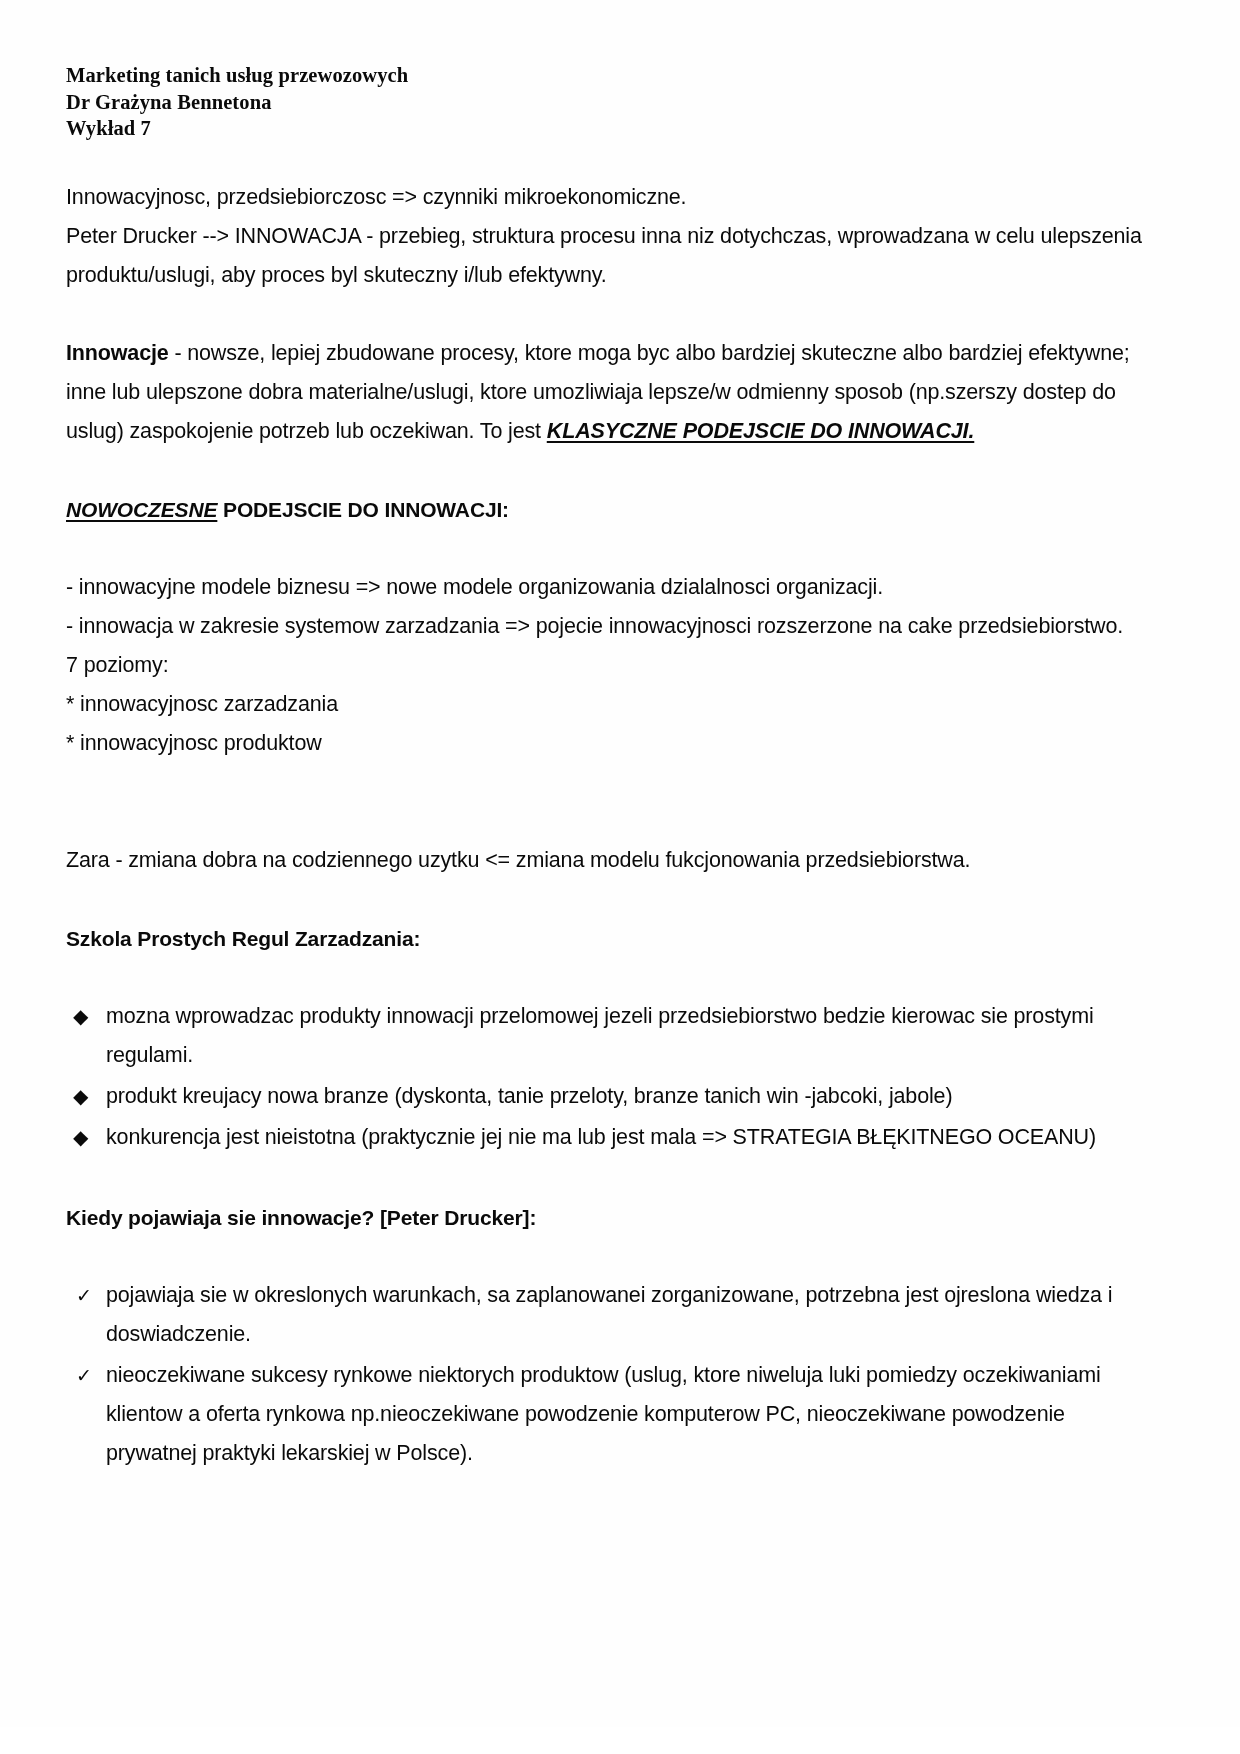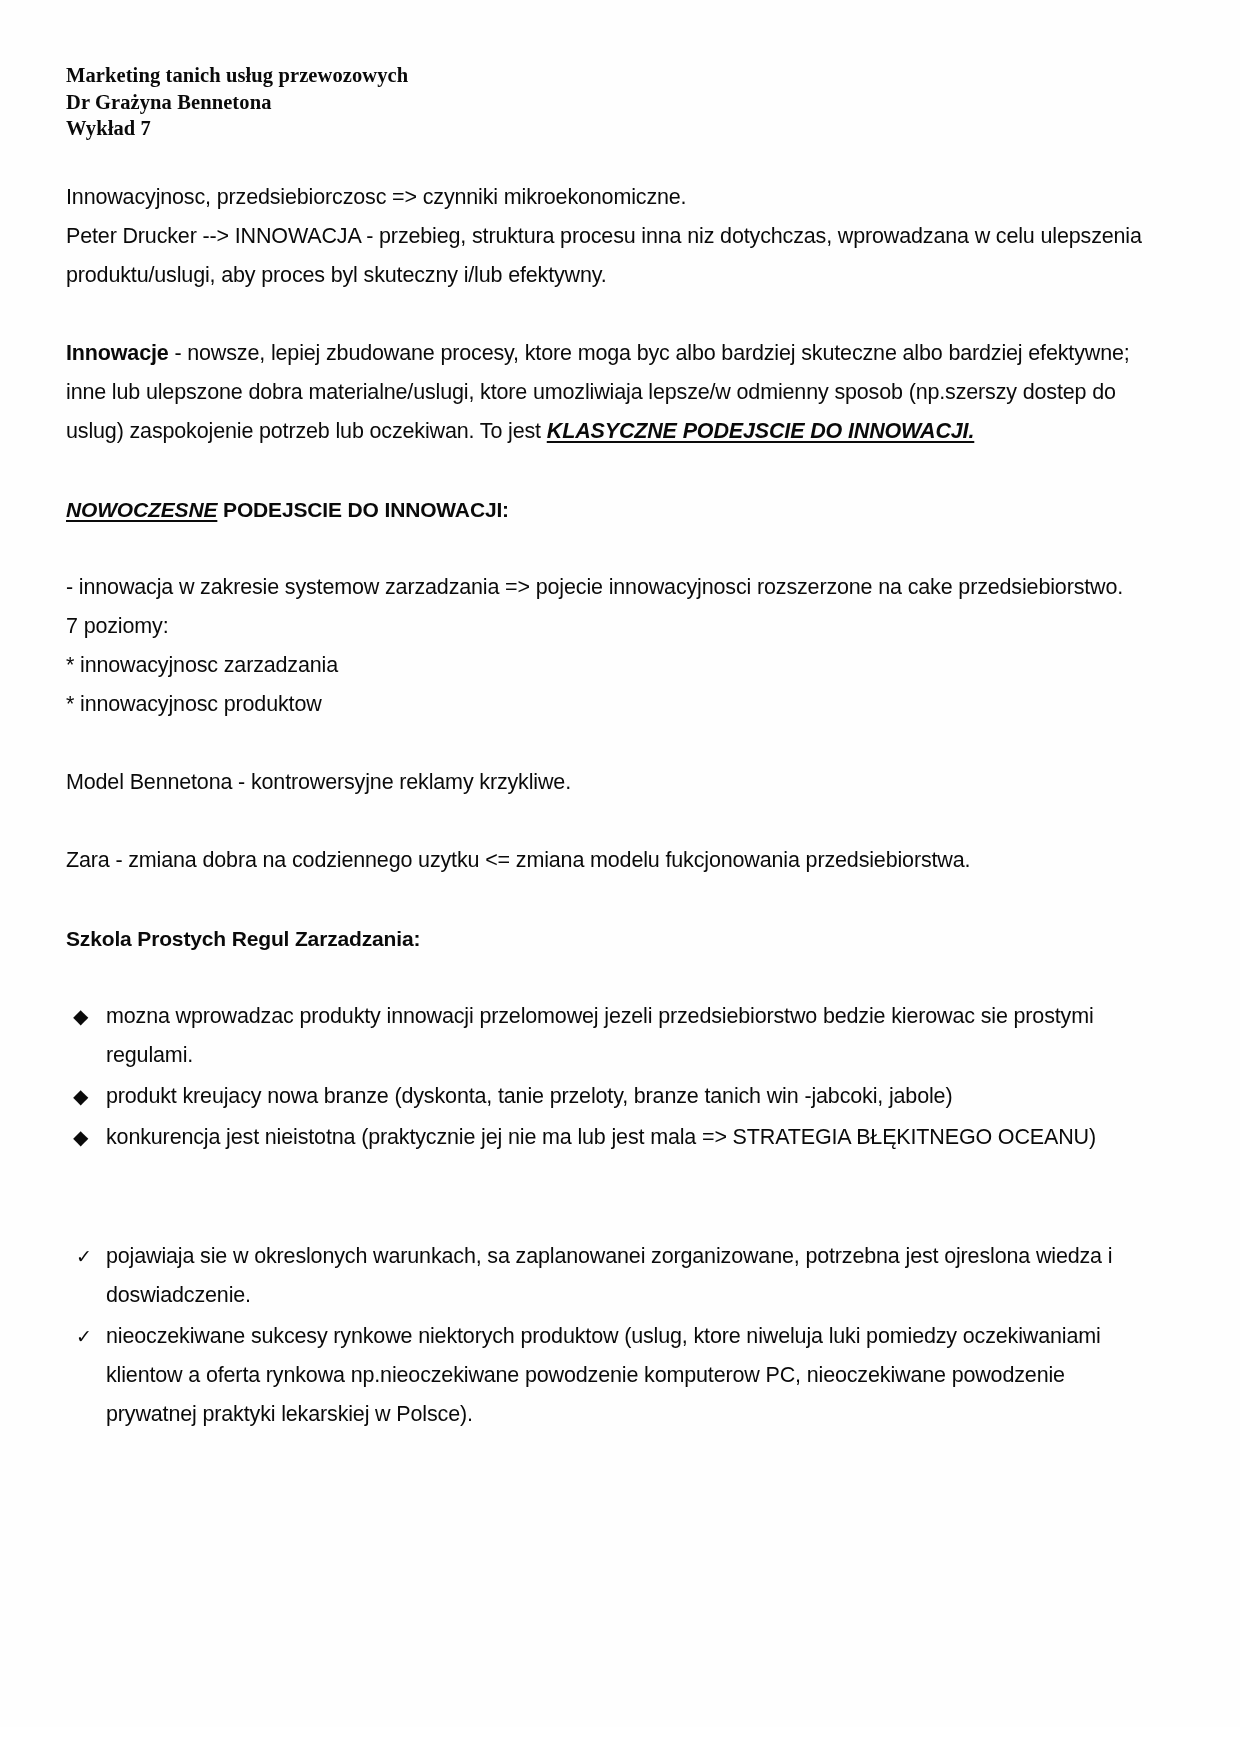--- a/index.html
+++ b/index.html
@@ -98,47 +98,48 @@
     <div class="spacer-md"></div>
 
     <p class="para"><b>Innowacje</b><span> - nowsze, lepiej zbudowane procesy, ktore moga byc albo bardziej skuteczne albo bardziej efektywne; inne lub ulepszone dobra materialne/uslugi, ktore umozliwiaja lepsze/w odmienny sposob (np.szerszy dostep do uslug) zaspokojenie potrzeb lub oczekiwan. To jest </span><span class="biu">KLASYCZNE PODEJSCIE DO INNOWACJI.</span></p>
 
     <div class="spacer-md"></div>
 
     <p class="para heading"><span class="biu">NOWOCZESNE</span><span> PODEJSCIE DO INNOWACJI:</span></p>
 
     <div class="spacer-md"></div>
 
+    <p class="para">- innowacyjne modele biznesu =&gt; nowe modele organizowania dzialalnosci organizacji.</p>
     <p class="para">- innowacja w zakresie systemow zarzadzania =&gt; pojecie innowacyjnosci rozszerzone na cake przedsiebiorstwo.</p>
     <p class="para">7 poziomy:</p>
     <p class="para">* innowacyjnosc zarzadzania</p>
     <p class="para">* innowacyjnosc produktow</p>
 
     <div class="spacer-md"></div>
 
-    <p class="para">Model Bennetona - kontrowersyjne reklamy krzykliwe.</p>
 
     <div class="spacer-md"></div>
 
     <p class="para">Zara - zmiana dobra na codziennego uzytku &lt;= zmiana modelu fukcjonowania przedsiebiorstwa.</p>
 
     <div class="spacer-md"></div>
 
     <p class="para heading">Szkola Prostych Regul Zarzadzania:</p>
 
     <div class="spacer-md"></div>
 
     <ul class="blist diamond">
       <li><span class="bullet">◆</span><span>mozna wprowadzac produkty innowacji przelomowej jezeli przedsiebiorstwo bedzie kierowac sie prostymi regulami.</span></li>
       <li><span class="bullet">◆</span><span>produkt kreujacy nowa branze (dyskonta, tanie przeloty, branze tanich win -jabcoki, jabole)</span></li>
       <li><span class="bullet">◆</span><span>konkurencja jest nieistotna (praktycznie jej nie ma lub jest mala =&gt; STRATEGIA BŁĘKITNEGO OCEANU)</span></li>
     </ul>
 
     <div class="spacer-md"></div>
 
+    <p class="para heading">Kiedy pojawiaja sie innowacje? [Peter Drucker]:</p>
 
     <div class="spacer-md"></div>
 
     <ul class="blist check">
       <li><span class="bullet">✓</span><span>pojawiaja sie w okreslonych warunkach, sa zaplanowanei zorganizowane, potrzebna jest ojreslona wiedza i doswiadczenie.</span></li>
       <li><span class="bullet">✓</span><span>nieoczekiwane sukcesy rynkowe niektorych produktow (uslug, ktore niweluja luki pomiedzy oczekiwaniami klientow a oferta rynkowa np.nieoczekiwane powodzenie komputerow PC, nieoczekiwane powodzenie prywatnej praktyki lekarskiej w Polsce).</span></li>
     </ul>
 
   </div>
 </div>

